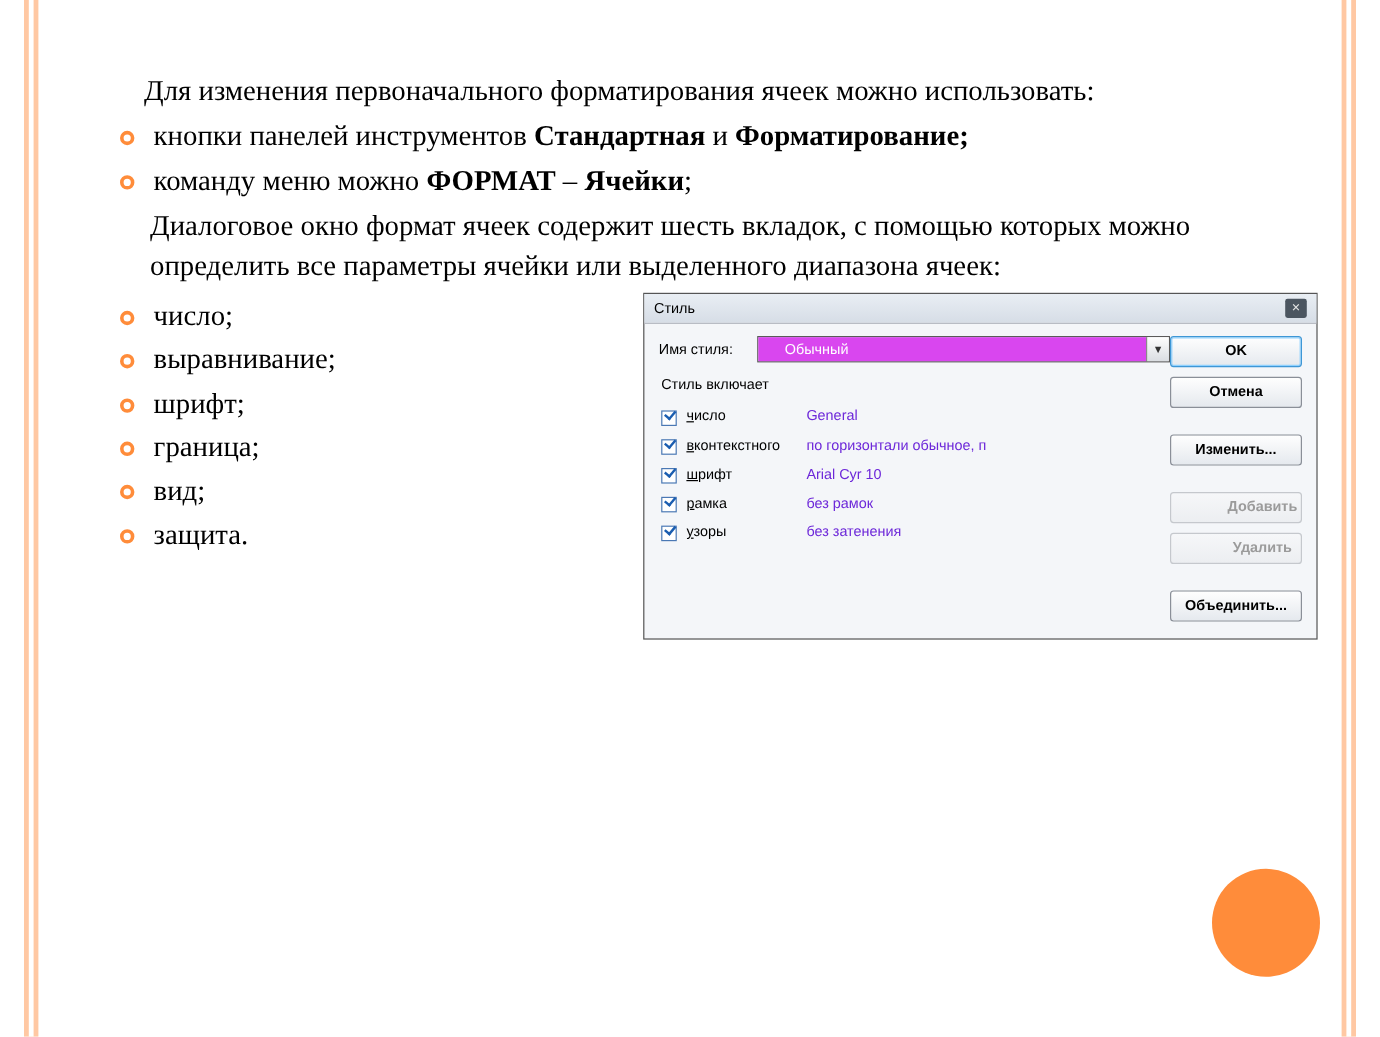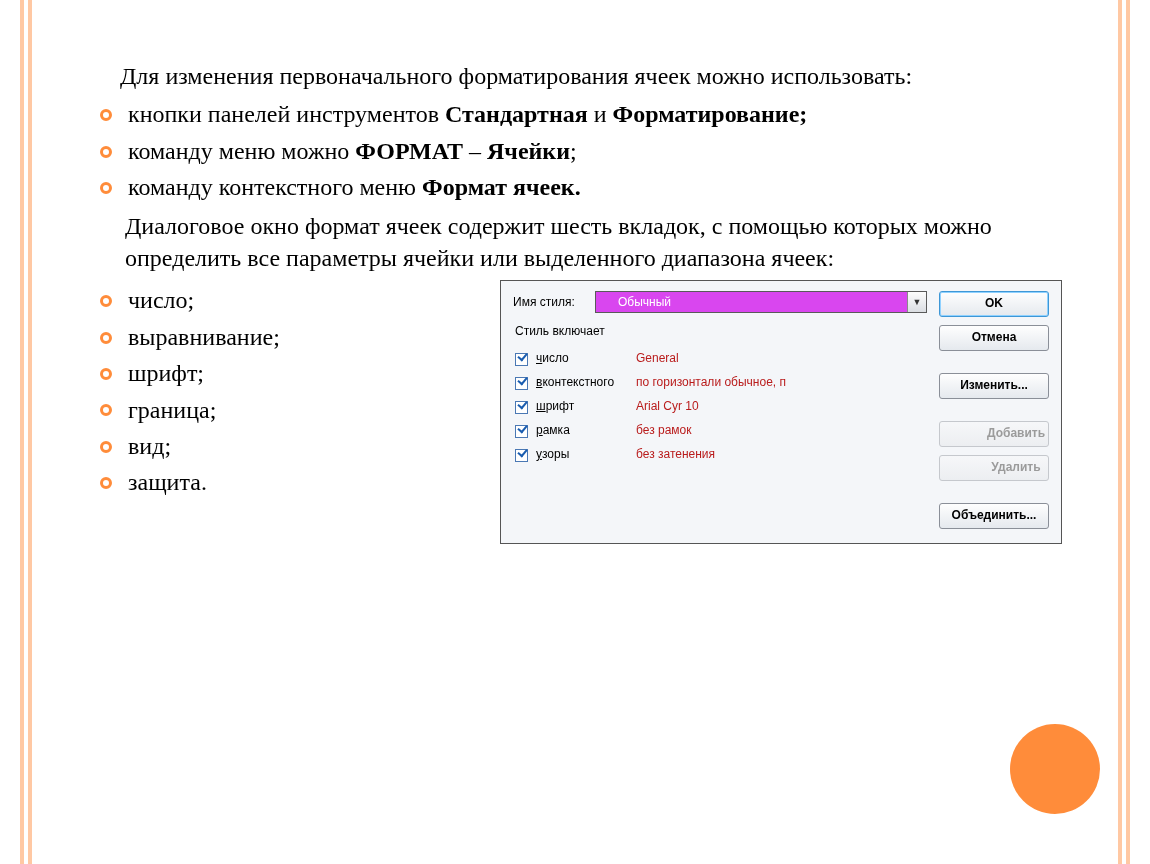--- a/index.html
+++ b/index.html
@@ -37,21 +37,21 @@
     width: 90px;
     height: 90px;
     border-radius: 50%;
     background: #ff8c3a;
     z-index: 5;
   }
 
   .content {
     position: absolute;
     left: 70px;
-    right: 88px;
+    right: 52px;
     top: 60px;
     font-size: 24px;
     color: #000;
     line-height: 1.35;
   }
   .intro {
     margin: 0 0 6px 30px;
     text-indent: 20px;
   }
   ul.bullets {
@@ -112,21 +112,20 @@
     font-size:12px;
     line-height:15px;
     color:#e6e6e6;
     background:#4b5560;
     border-radius:2px;
     cursor:default;
   }
   .dlg-body {
     display:flex;
     padding:10px 12px 14px 12px;
-    gap:12px;
   }
   .col-main { flex:1 1 auto; }
   .row-name { display:flex; align-items:center; gap:12px; margin-bottom:10px;}
   .row-name .lbl { width:70px; }
   .combo {
     flex:1; height:20px;
     display:flex;
     border:1px solid #5a5a5a;
   }
   .combo .val {
@@ -163,21 +162,21 @@
     content:"";
     position:absolute;
     left:2px;top:-1px;
     width:7px;height:4px;
     border-left:2px solid #1a5db0;
     border-bottom:2px solid #1a5db0;
     transform:rotate(-50deg);
   }
   .chk-row .name { width:100px; }
   .chk-row .name .u { text-decoration: underline; }
-  .chk-row .val  { color:#b91c1c; }
+  .chk-row .val  { color:#6d28d9; }
 
   .col-btns {
     display:flex;
     flex-direction:column;
     gap:8px;
     width:110px;
   }
   .btn {
     height:24px;
     border:1px solid #8a8f98;
@@ -211,39 +210,40 @@
 
   <p class="intro">Для изменения первоначального форматирования ячеек можно использовать:</p>
 
   <ul class="bullets">
     <li>
       <span>кнопки панелей инструментов </span><span class="b">Стандартная</span><span> и </span><span class="b">Форматирование;</span>
     </li>
     <li>
       <span>команду меню можно </span><span class="b">ФОРМАТ</span><span> – </span><span class="b">Ячейки</span><span>;</span>
     </li>
-    <li>
-      <span>команду контекстного меню </span><span class="b">Формат ячеек.</span>
-    </li>
   </ul>
 
   <p class="para">Диалоговое окно формат ячеек содержит шесть вкладок, с помощью которых можно определить все параметры ячейки или выделенного диапазона ячеек:</p>
 
   <div class="lower">
     <ul class="bullets">
       <li>число;</li>
       <li>выравнивание;</li>
       <li>шрифт;</li>
       <li>граница;</li>
       <li>вид;</li>
       <li>защита.</li>
     </ul>
 
     <div class="dialog-wrap">
       <div class="dialog">
+        <div class="titlebar">
+          <span class="title">Стиль</span>
+          <span class="close-x">×</span>
+        </div>
         <div class="dlg-body">
           <div class="col-main">
             <div class="row-name">
               <span class="lbl">Имя стиля:</span>
               <div class="combo">
                 <span class="val">Обычный</span>
                 <span class="arrow">▼</span>
               </div>
             </div>
             <div class="group-label">Стиль включает</div>

